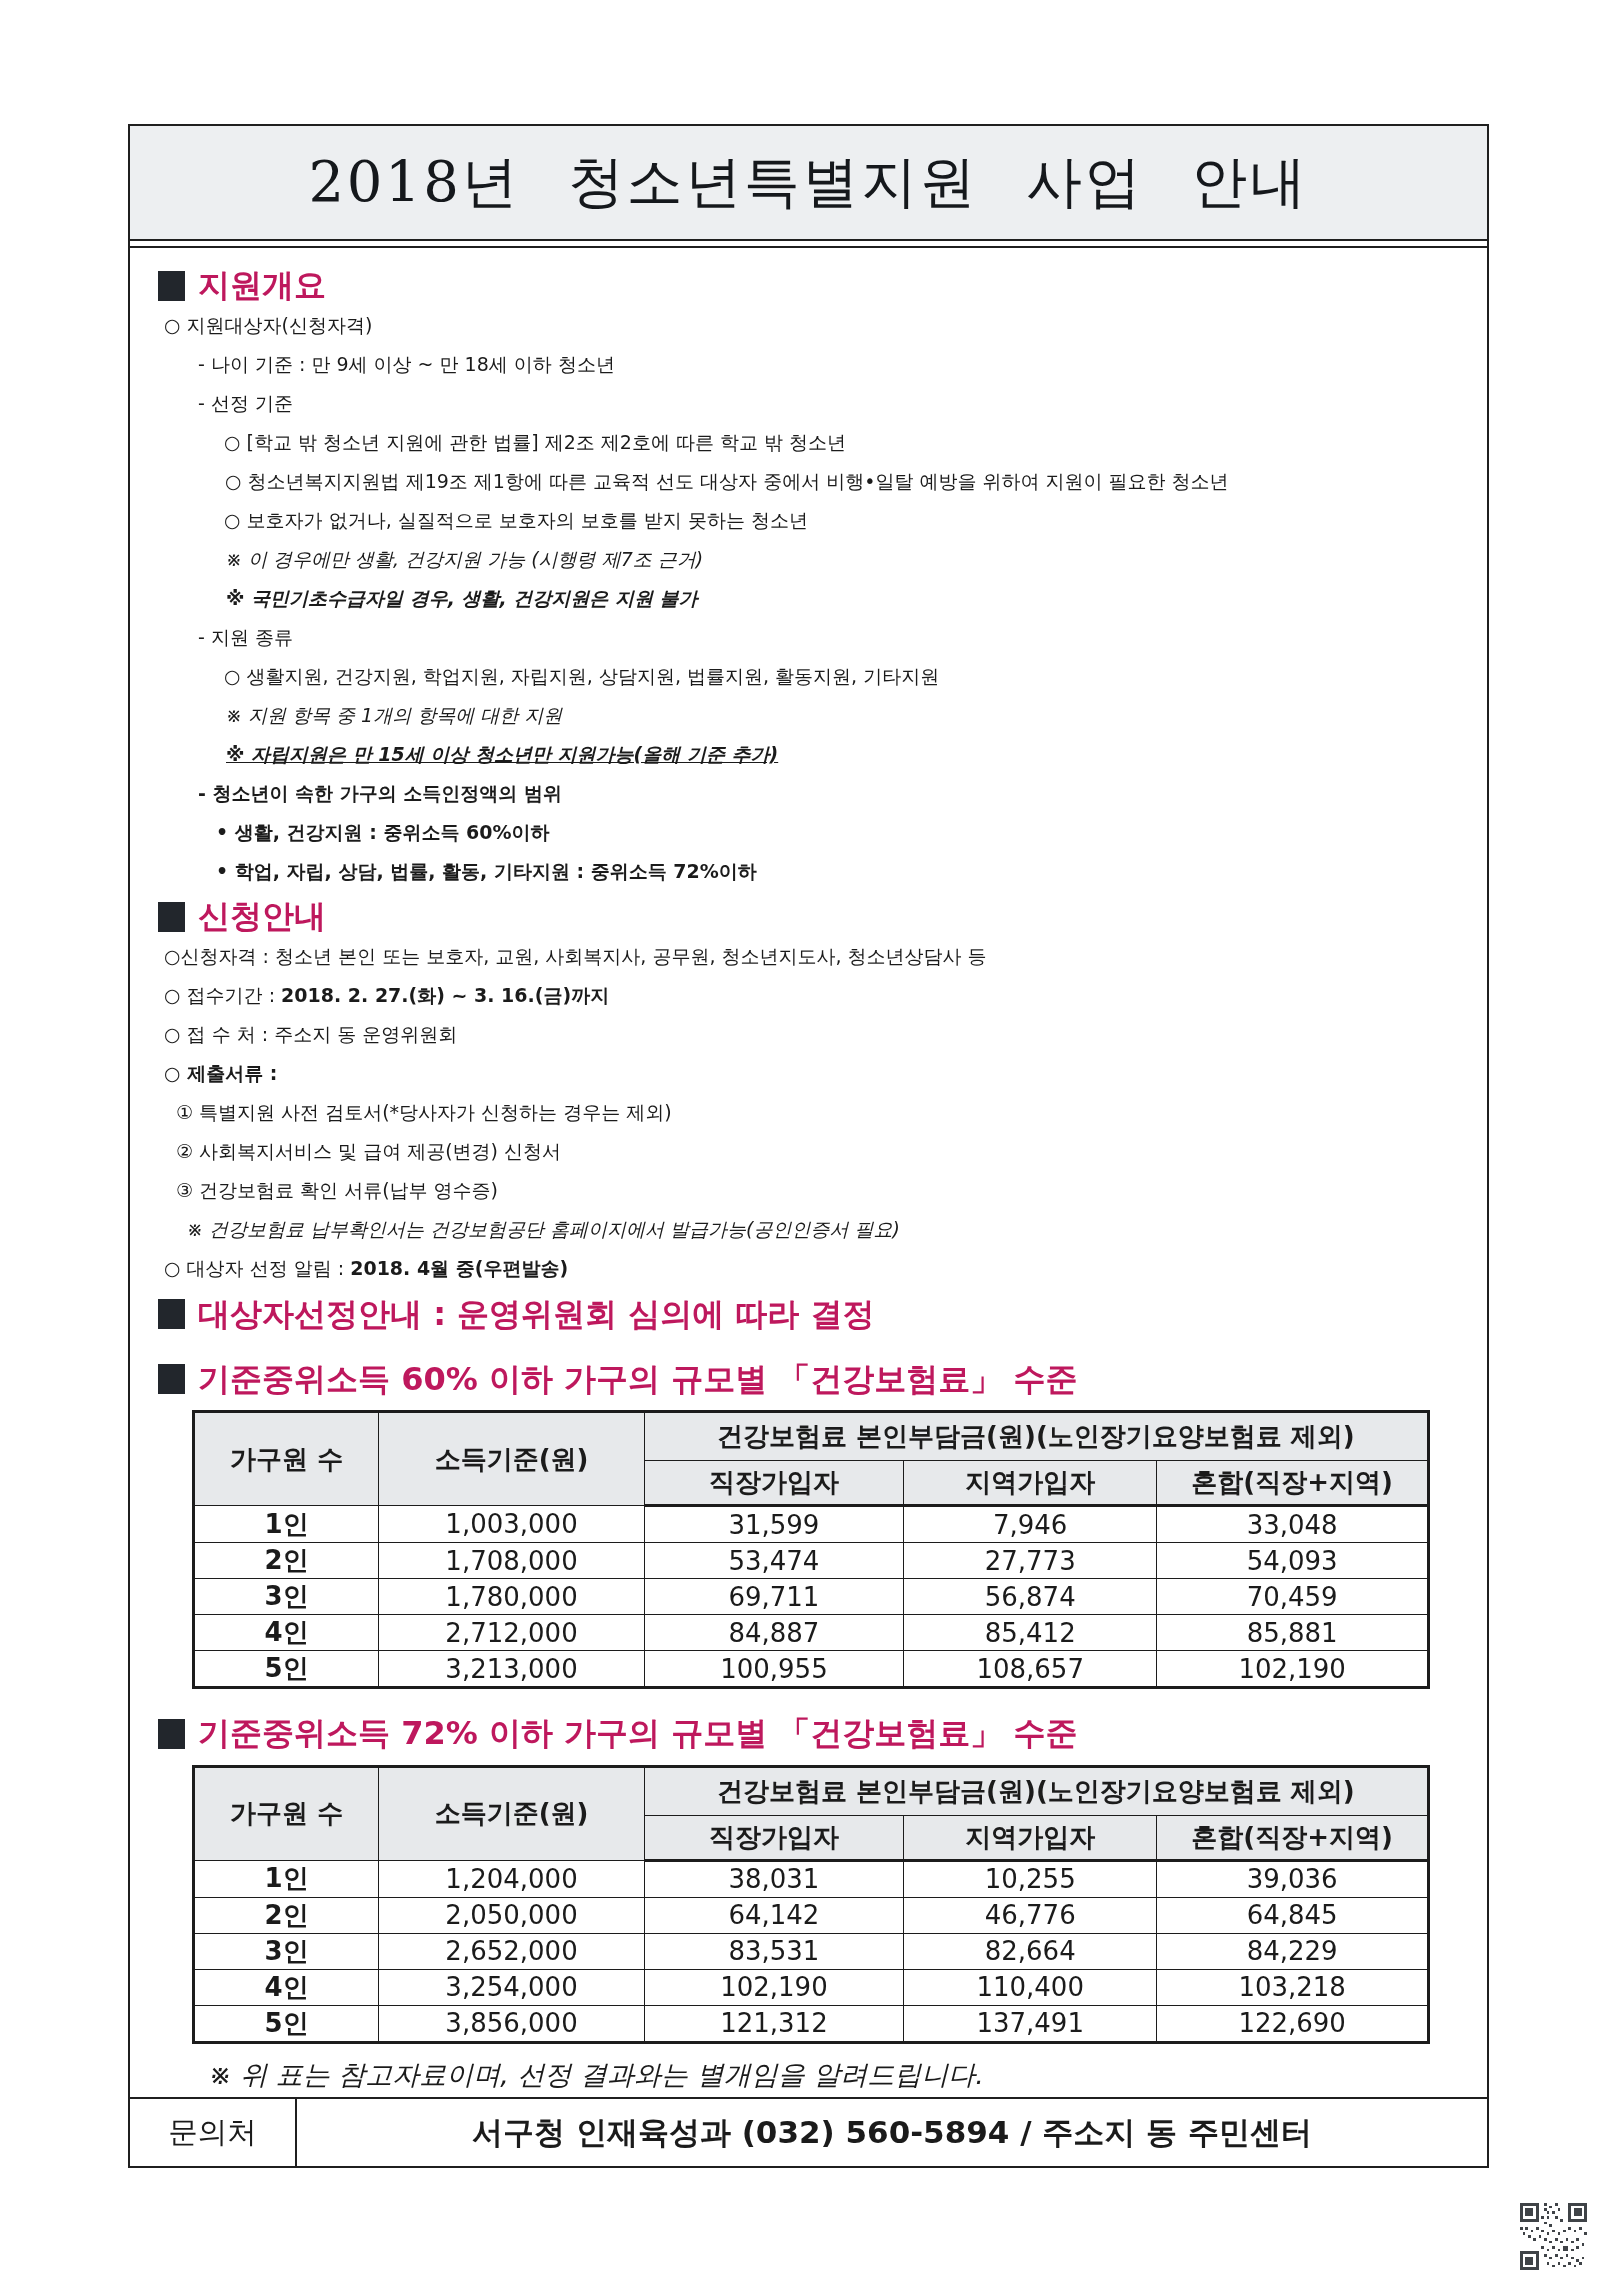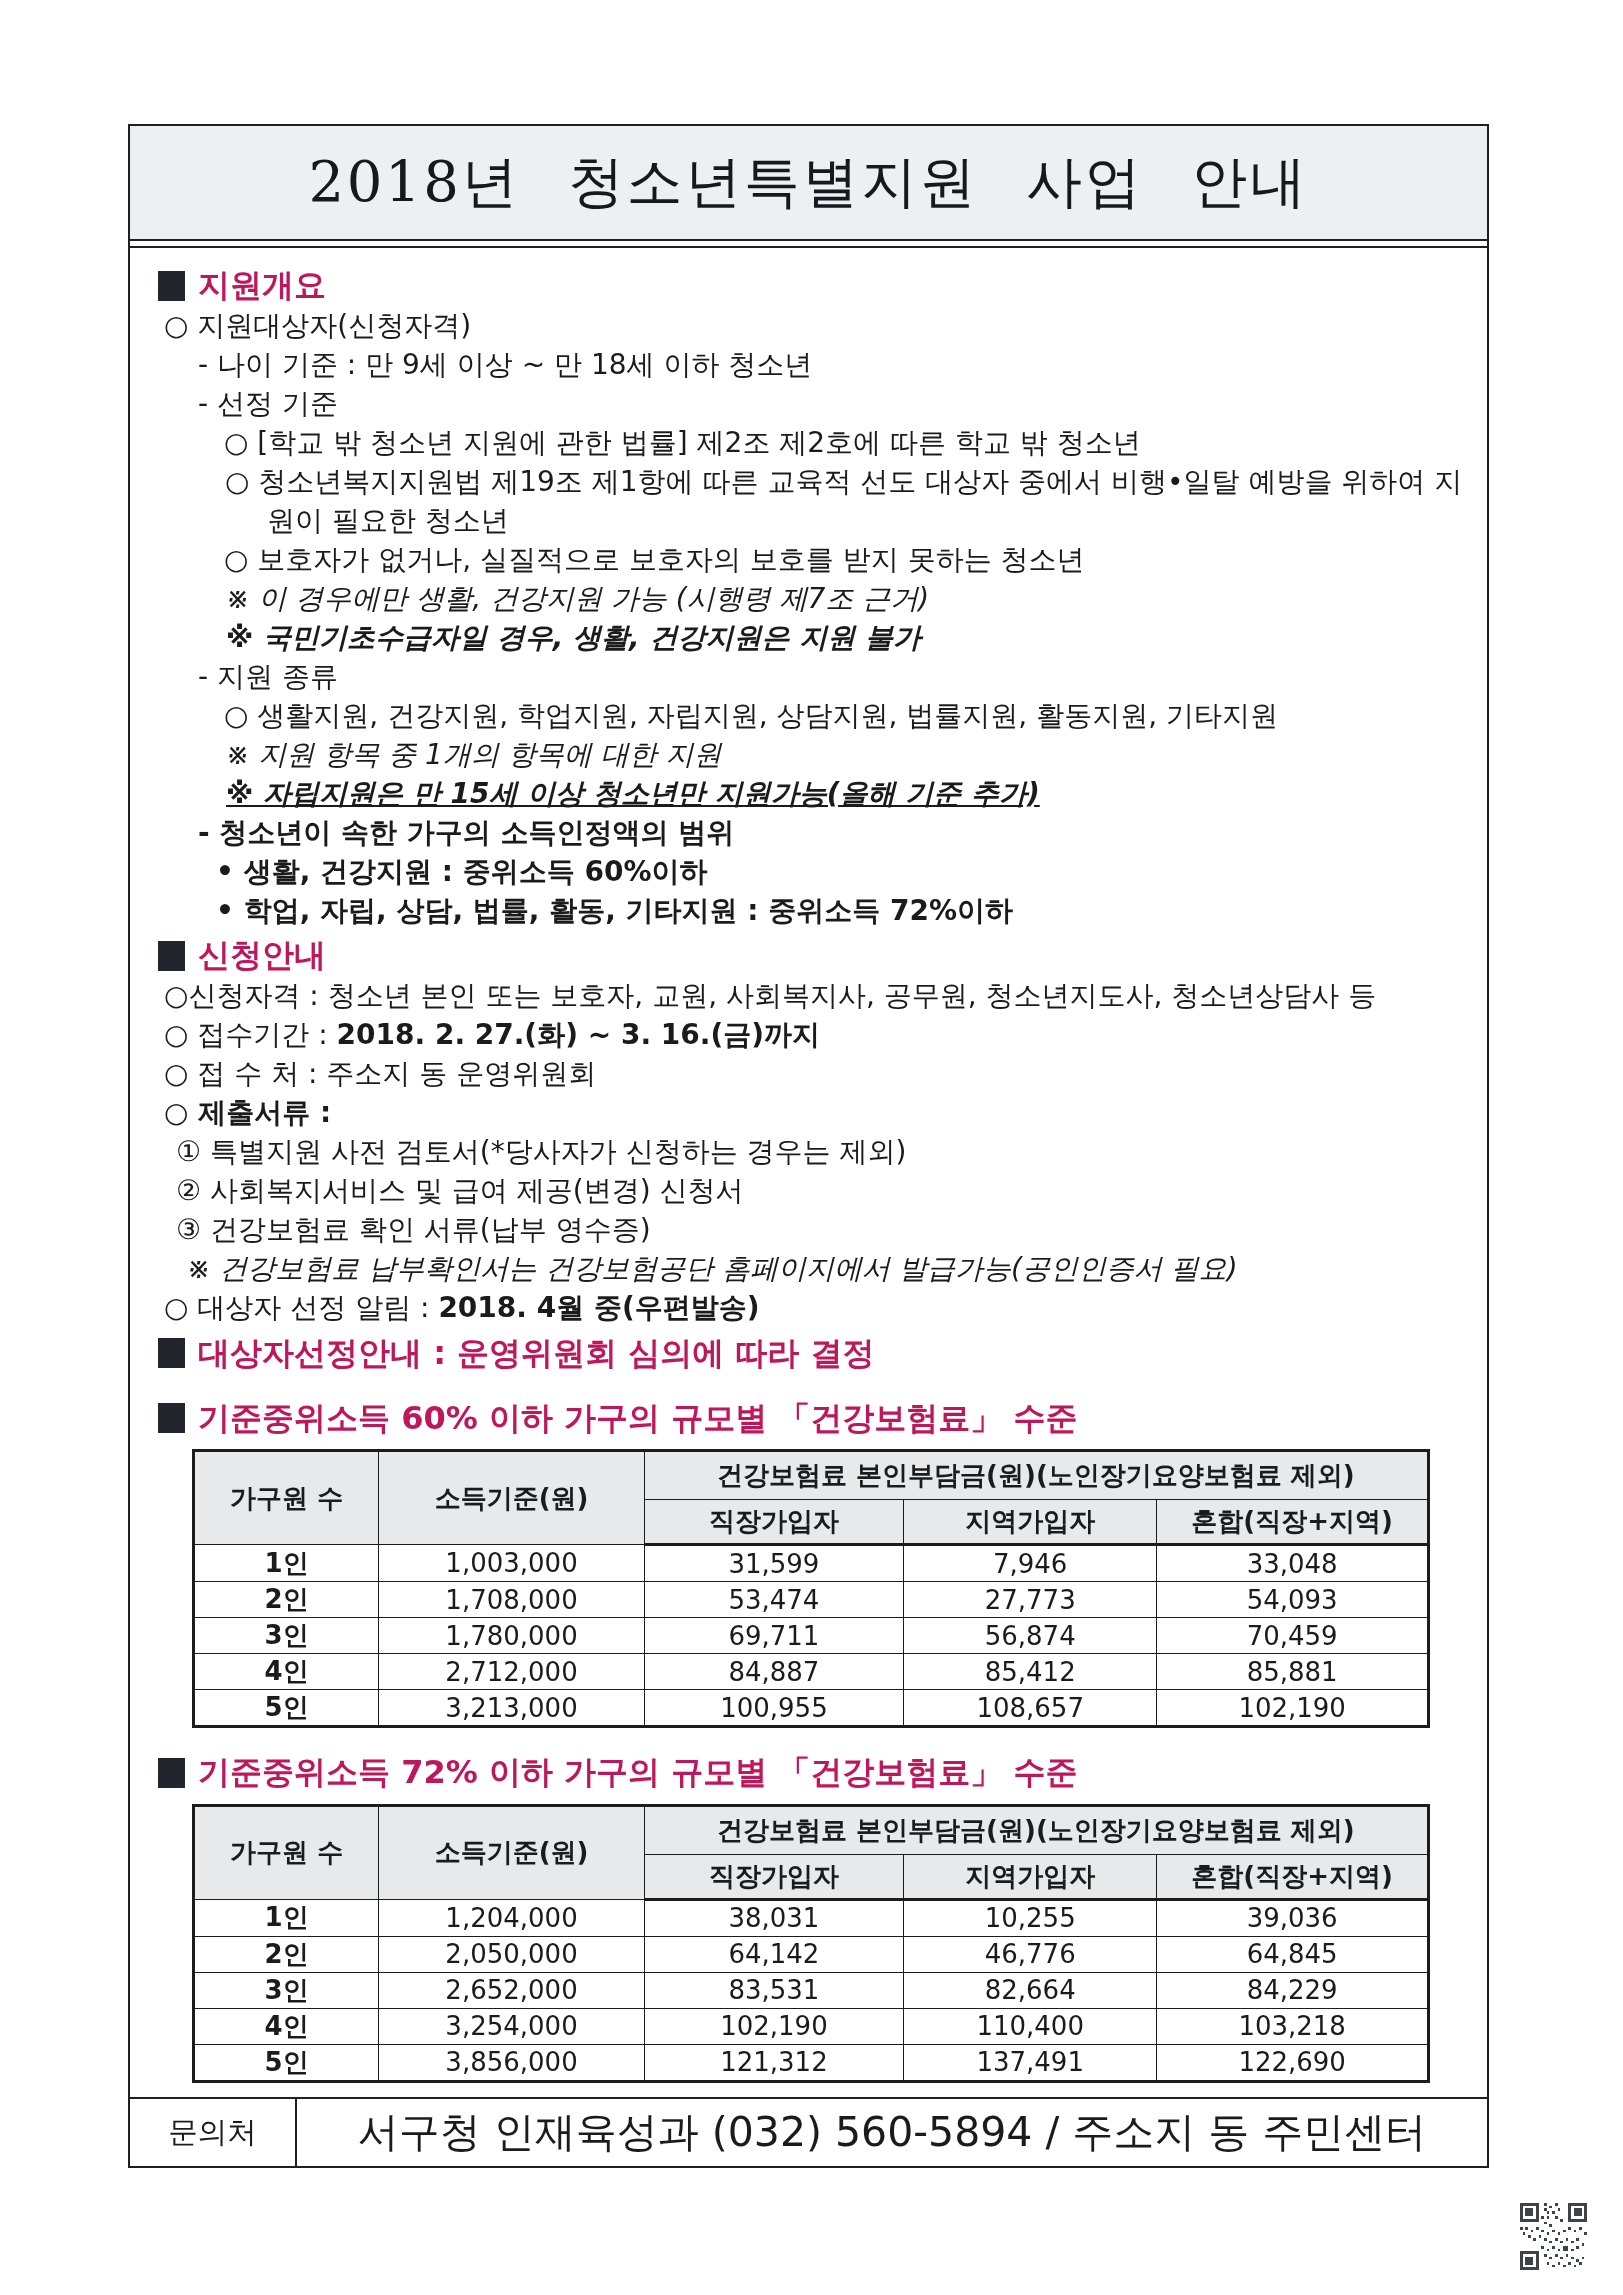--- a/index.html
+++ b/index.html
@@ -35,21 +35,21 @@
   .content { flex:1 1 auto; overflow:hidden; }
   .h1 {
     font-size:32px; font-weight:bold; line-height:41px;
     margin:17px 0 0 27.5px;
     display:flex; align-items:center; gap:13px;
     color:#be185d;
   }
   .h1.tight { margin-top:5.2px; }
   .h1.tbl-head { margin-top:24px; }
   .sq { width:27.5px; height:30px; background:#22262c; flex:0 0 auto; }
-  .ln { font-size:28px; line-height:39px; white-space:normal; }
+  .ln { font-size:19px; line-height:39px; white-space:normal; }
   .i1   { padding-left:34px; }
   .i2   { padding-left:68px; }
   .i3   { padding-left:94px; }
   .i3w  { padding-left:137px; text-indent:-42px; }
   .i4   { padding-left:96px; }
   .bul  { padding-left:86px; }
   .num  { padding-left:46px; }
   .anote{ padding-left:25px;margin-left:32px; }
   .b  { font-weight:bold; }
   .it { font-style:italic; }
@@ -83,21 +83,21 @@
     display:flex;
   }
   .footer-label {
     width:165px; flex:0 0 auto;
     border-right:2px solid #1f1f1f;
     display:flex; align-items:center; justify-content:center;
     font-size:29.5px;
   }
   .footer-value {
     flex:1; display:flex; align-items:center; justify-content:center;
-    font-size:41px; font-weight:normal;
+    font-size:31px; font-weight:bold;
   }
   
   .qr { position:absolute; left:1520px; top:2203px; width:67px; height:67px; }
   .qr svg { width:100%; height:100%; }
 </style>
 </head>
 <body>
 
 <div class="doc">
 

